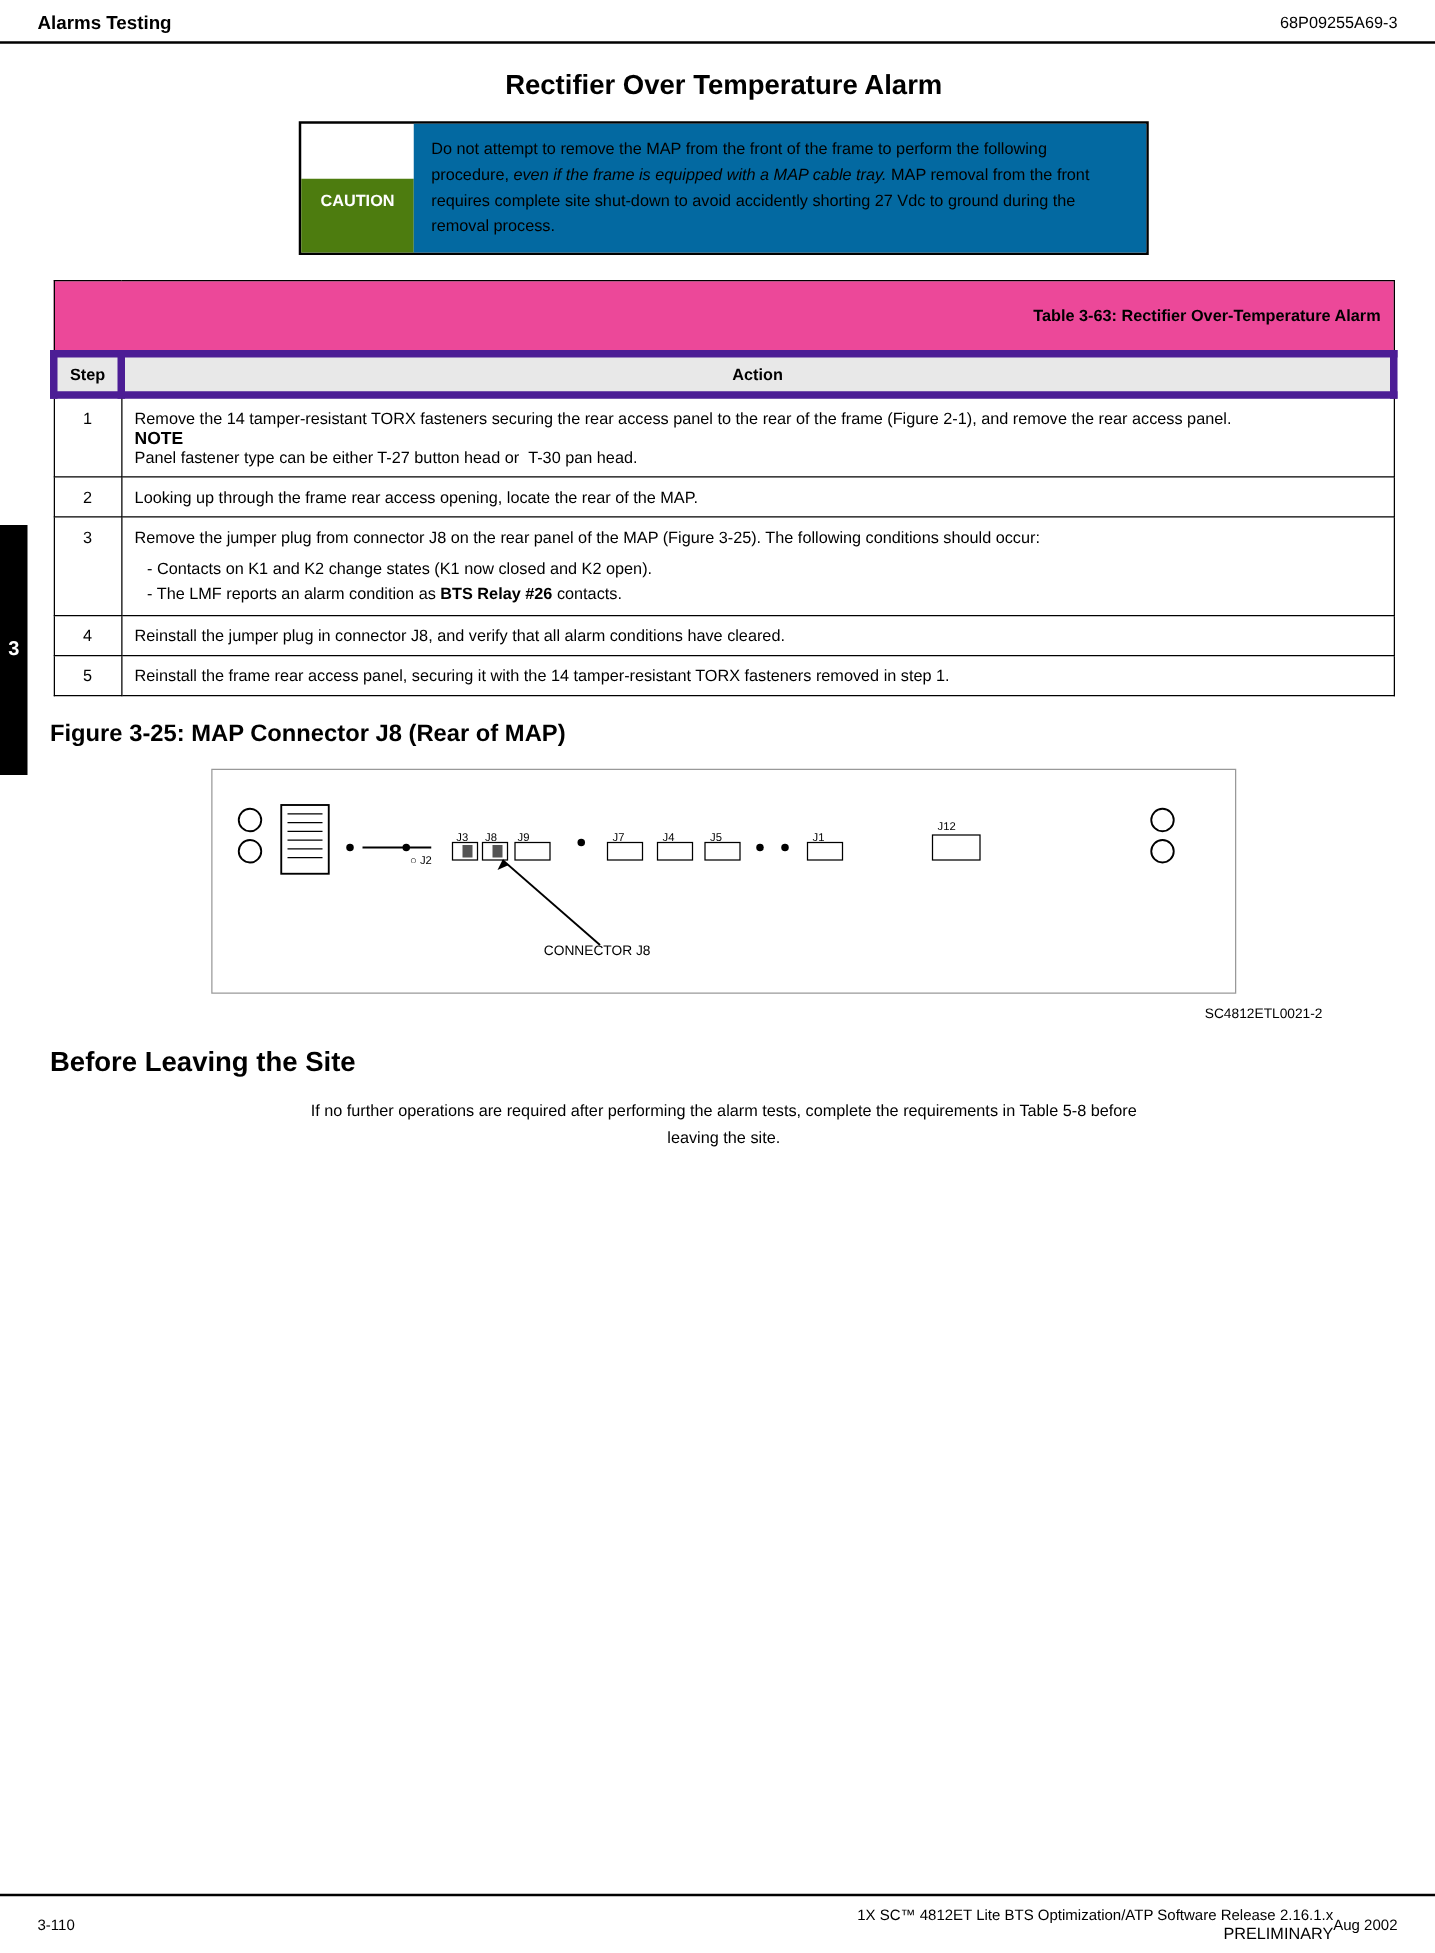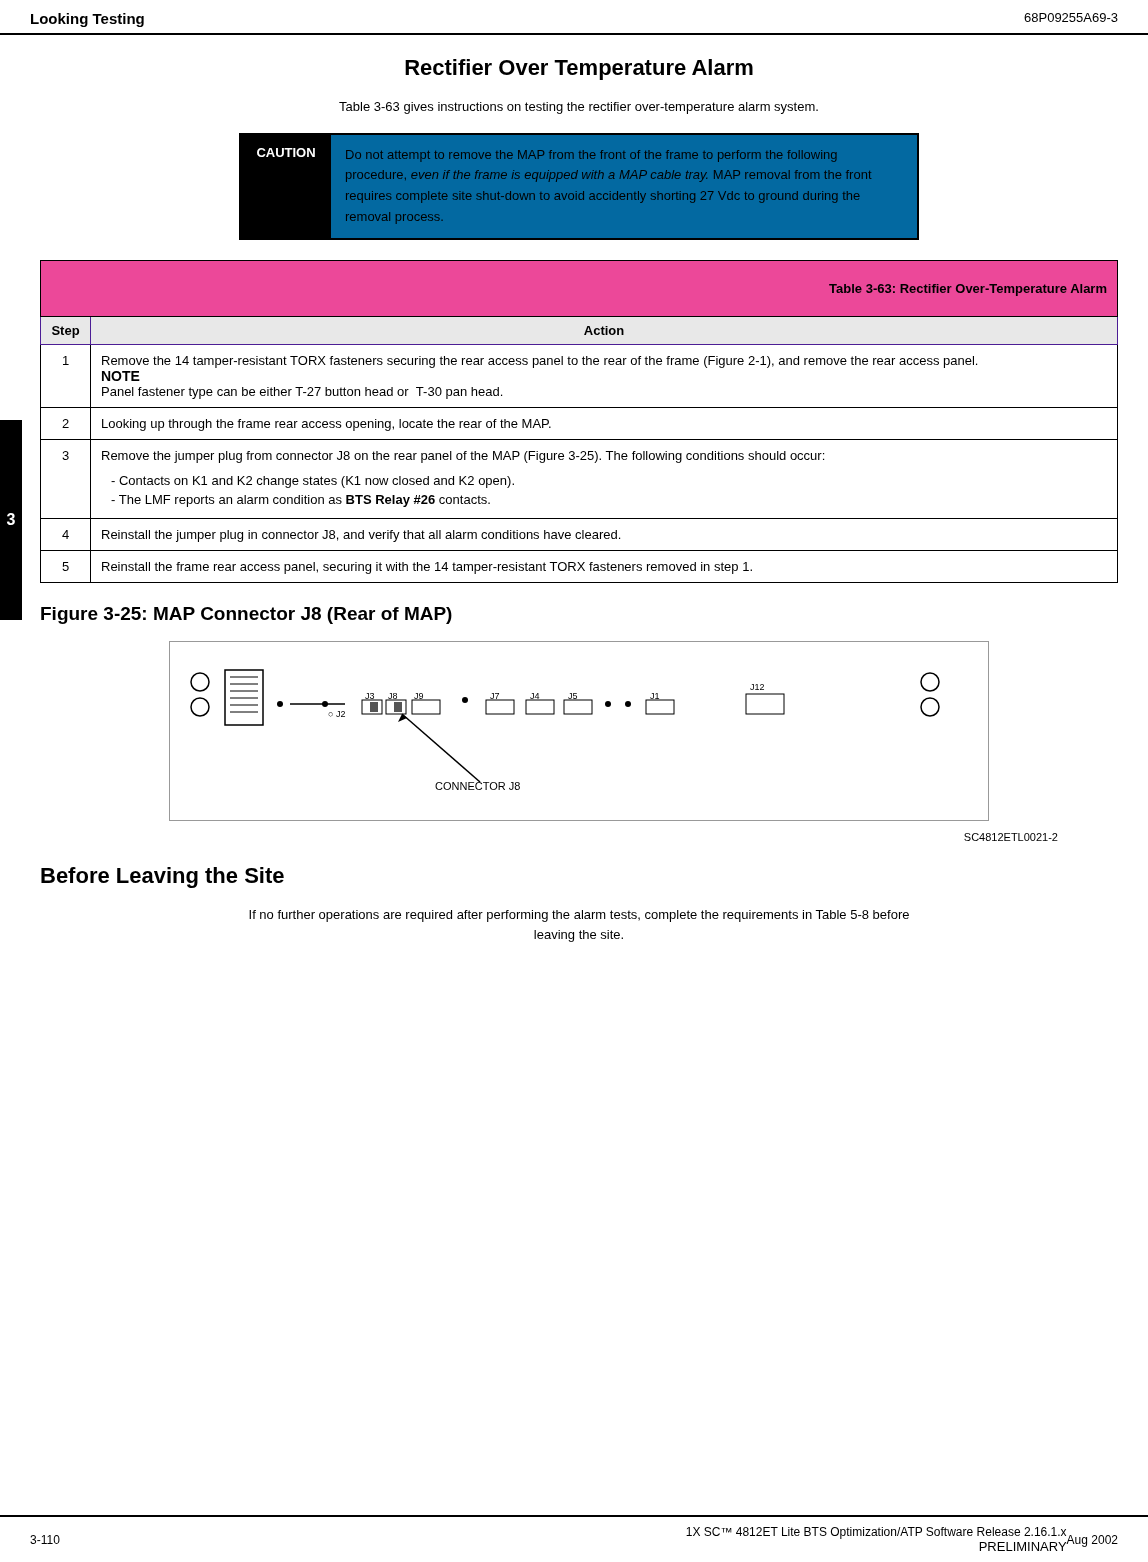--- a/index.html
+++ b/index.html
@@ -81,30 +81,31 @@
       display: flex;
       justify-content: center;
       margin-bottom: 20px;
     }
     .caution-box {
       border: 2px solid #000;
       display: flex;
       width: 680px;
     }
     .caution-label {
-      background: #000000;
+      background: #4d7c0f;
       color: #fff;
       font-weight: bold;
       font-size: 13px;
       padding: 10px 14px;
       min-width: 90px;
       display: flex;
       align-items: flex-start;
       justify-content: center;
       white-space: nowrap;
+      margin-top: 44px;
     }
     .caution-text {
       padding: 10px 14px;
       font-size: 13px;
       line-height: 1.6;
       background: #0369a1;
     }
 
     
     .data-table {
@@ -115,21 +116,21 @@
     }
     .data-table .table-title-row td {
       background: #ec4899;
       font-weight: bold;
       text-align: right;
       padding: 20px 10px;
       border: 1px solid #000;
       font-size: 13px;
     }
     .data-table .col-header-row th {
-      border: 1px solid #4c1d95;
+      border: 6px solid #4c1d95;
       padding: 6px 10px;
       background: #e8e8e8;
       font-weight: bold;
     }
     .data-table td {
       border: 1px solid #000;
       padding: 8px 10px;
       vertical-align: top;
     }
     .data-table .step-col {
@@ -210,33 +211,32 @@
     }
     .preliminary {
       font-weight: normal;
       font-size: 13px;
     }
   </style>
 </head>
 <body>
 
 <div class="page-header">
-  <span class="page-header-left">Looking Testing</span>
+  <span class="page-header-left">Alarms Testing</span>
   <span class="page-header-right">68P09255A69-3</span>
 </div>
 
 <div class="side-tab">
   <span class="side-tab-number">3</span>
 </div>
 
 <div class="main-content">
 
   <div class="section-title">Rectifier Over Temperature Alarm</div>
 
-  <div class="intro-text">Table 3-63 gives instructions on testing the rectifier over-temperature alarm system.</div>
 
   <div class="caution-wrapper">
     <div class="caution-box">
       <div class="caution-label">CAUTION</div>
       <div class="caution-text">
         Do not attempt to remove the MAP from the front of the frame to perform the following procedure, <em>even if the frame is equipped with a MAP cable tray.</em> MAP removal from the front requires complete site shut-down to avoid accidently shorting 27 Vdc to ground during the removal process.
       </div>
     </div>
   </div>
 

